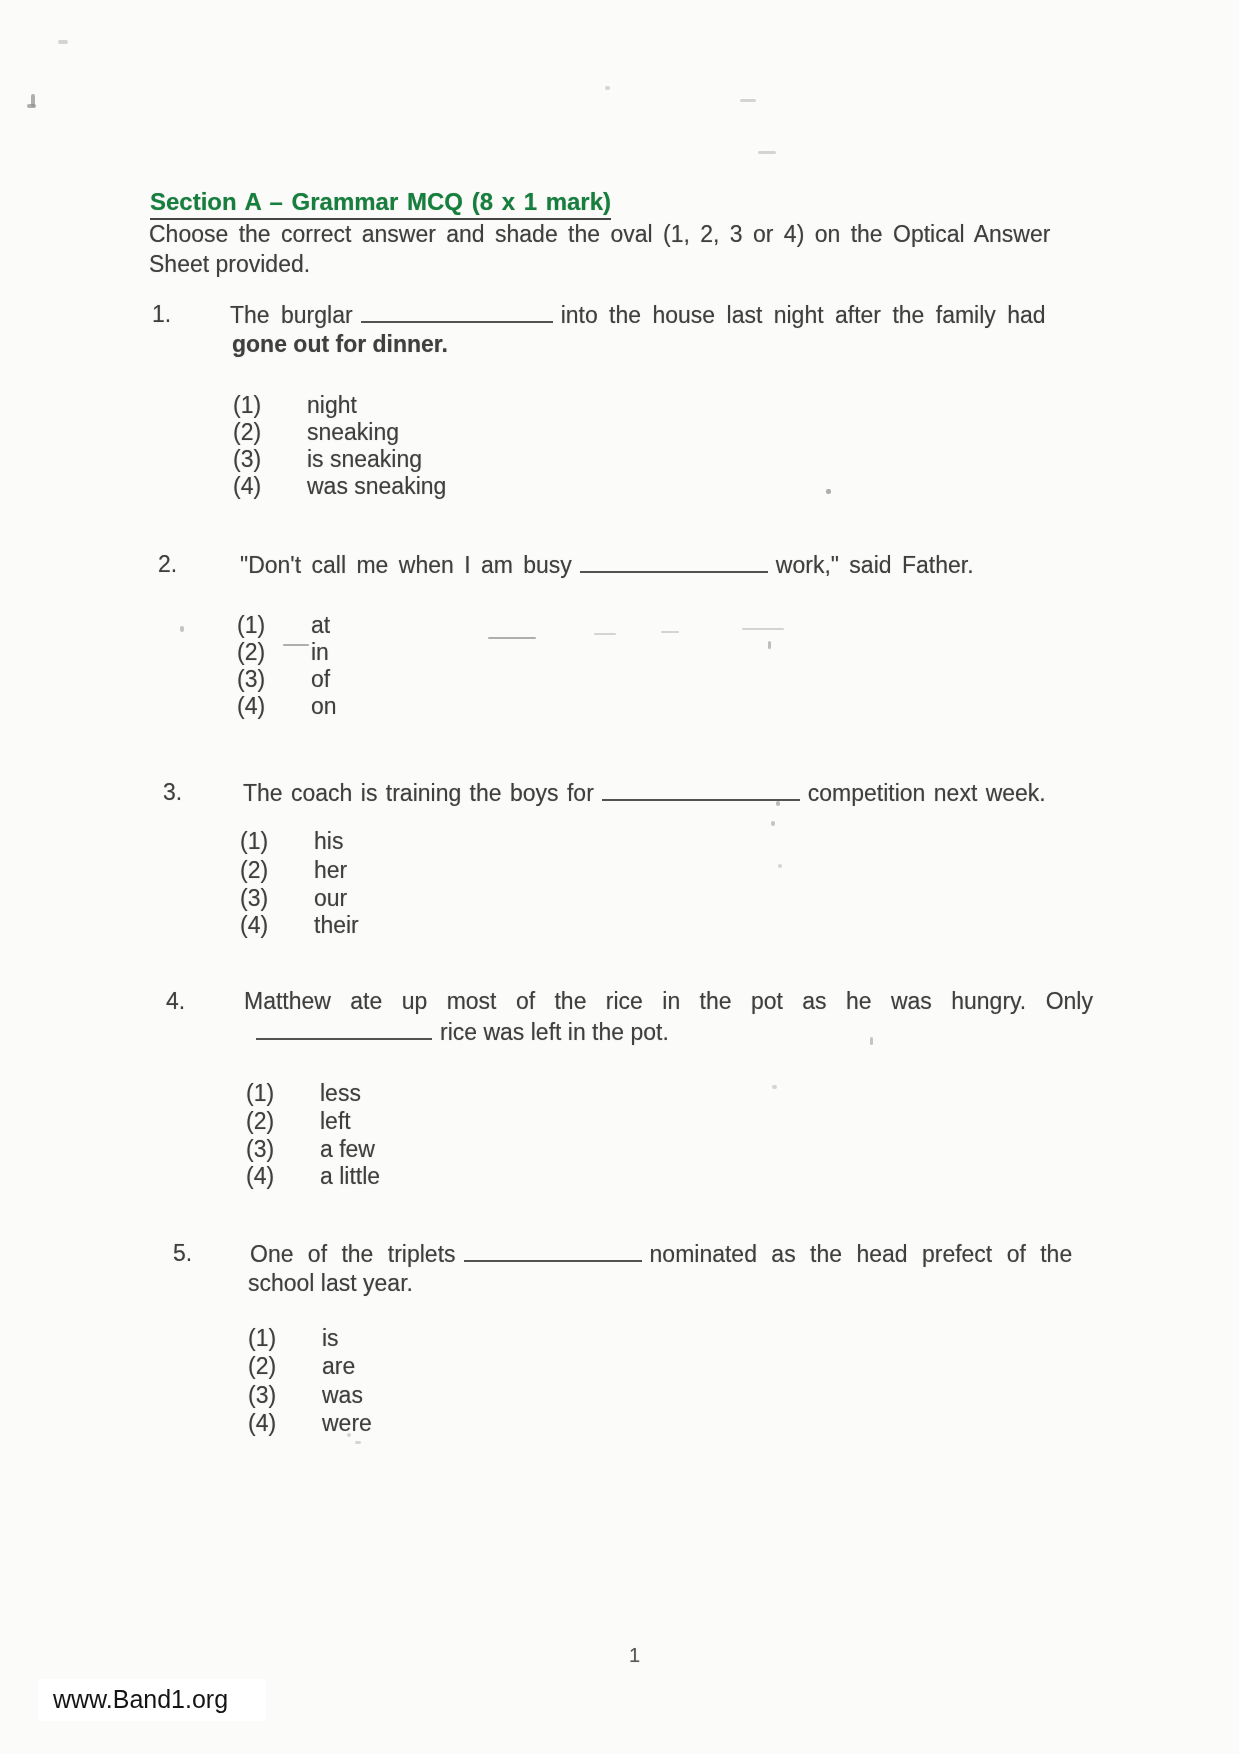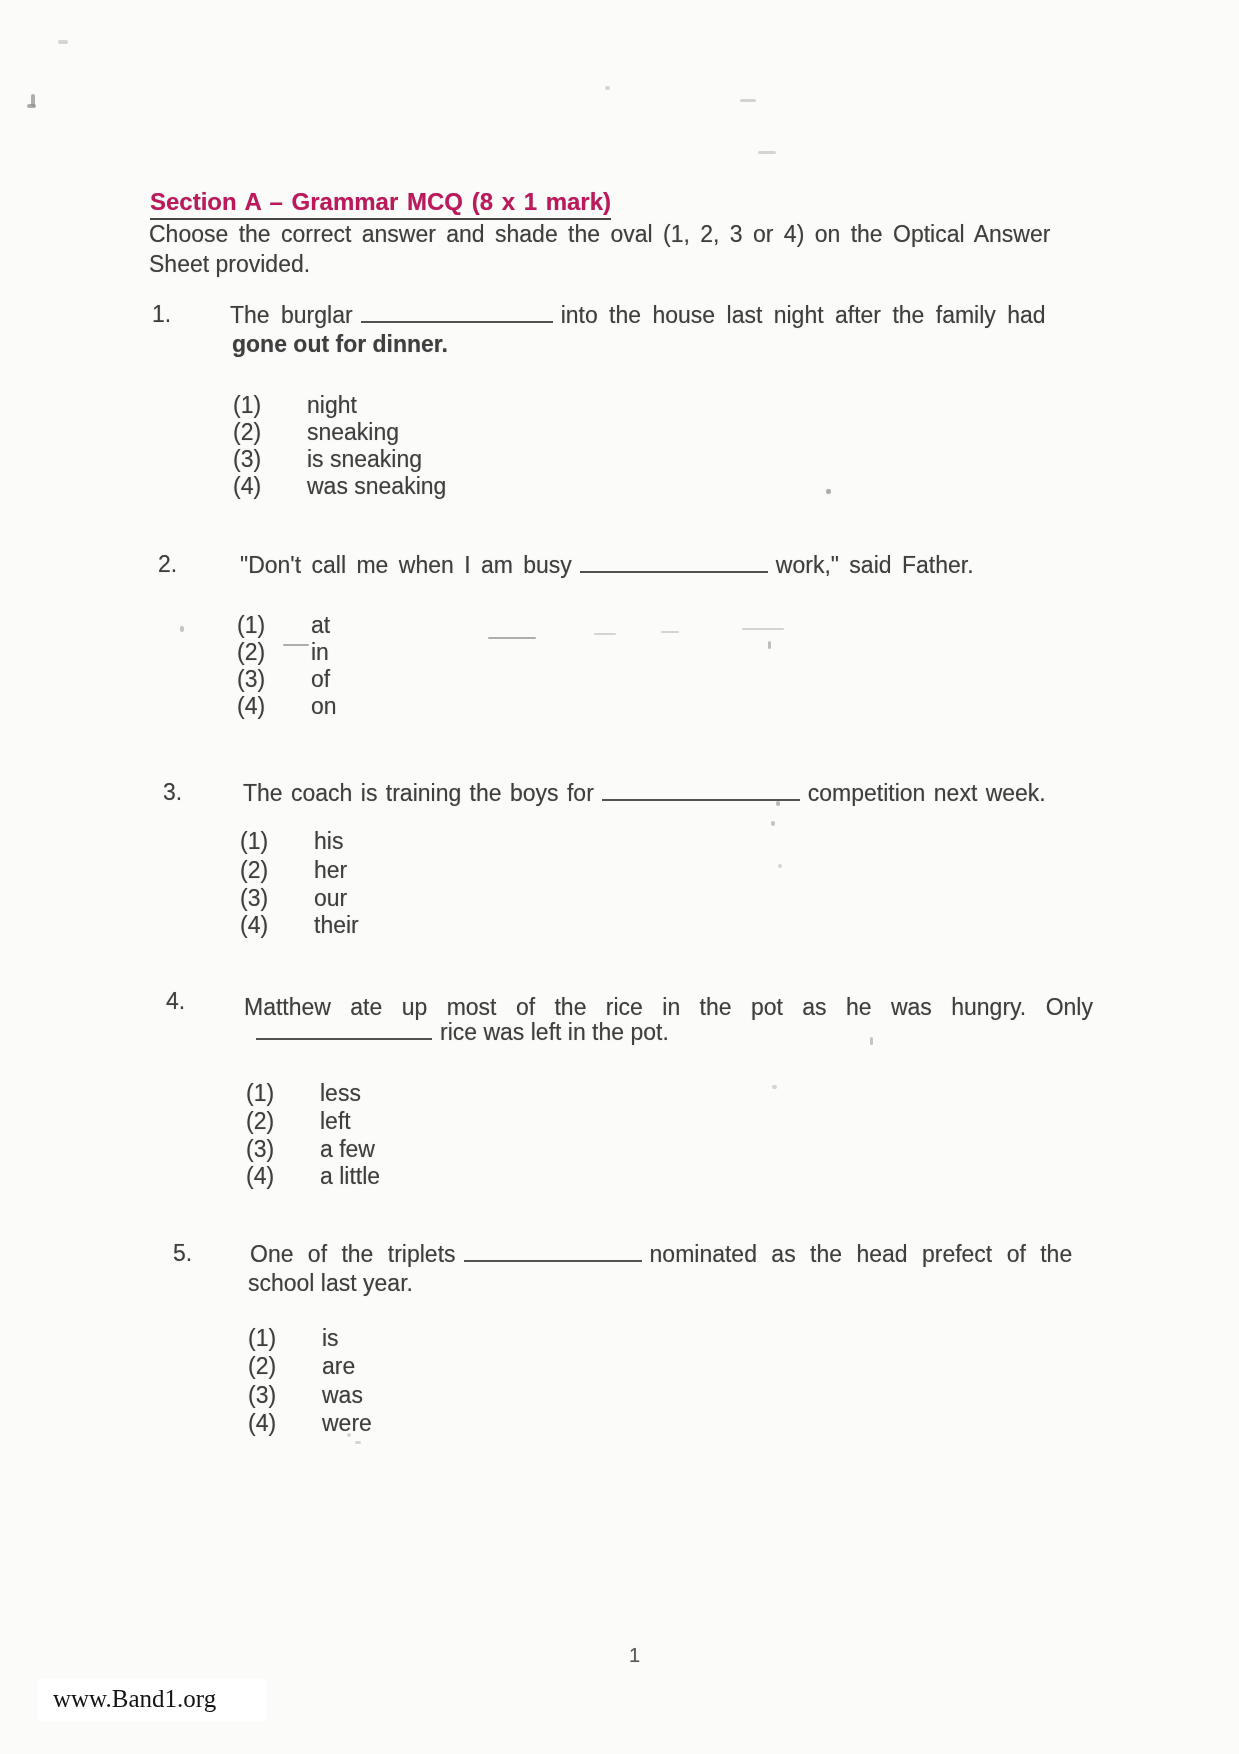--- a/index.html
+++ b/index.html
@@ -12,21 +12,21 @@
     font-family:"Liberation Sans", sans-serif;
     color:#3f3f3f;
   }
   .scan{
     position:absolute;inset:0;
     filter:blur(0.35px);
     text-shadow:0 0 1px rgba(70,70,70,.45);
   }
   .abs{position:absolute;white-space:nowrap;}
   .title{
-    font-size:24px;font-weight:bold;color:#be185d;
+    font-size:24px;font-weight:bold;color:#15803d;
     border-bottom:2px solid #454545;padding-bottom:2px;
     word-spacing:2px;
   }
   .body-text{font-size:23px;line-height:1.15;text-align:center;}
   .qnum{font-size:23px;}
   .qline{font-size:23px;}
   .blank{
     display:inline-block;height:0.85em;
     border-bottom:2px solid #525252;
     margin:0 8px;vertical-align:baseline;
@@ -37,21 +37,21 @@
   .otxt{position:absolute;left:74px;}
   .art{position:absolute;background:#8d8d8d;opacity:.7;border-radius:2px;}
   .art.faint{opacity:.35;}
   .pageno{font-size:20px;color:#5a5a5a;}
   .watermark-box{
     position:absolute;left:38px;top:1679px;
     width:228px;height:42px;background:#ffffff;
   }
   .watermark{
     position:absolute;left:15px;top:6px;
-    font-family:Liberation Serif, serif;
+    font-family:Liberation Sans, sans-serif;
     font-size:25px;color:#141414;white-space:nowrap;
   }
 </style>
 </head>
 <body>
 
 <div class="page">
   <div class="scan">
 
     <div class="art faint" style="left:58px;top:40px;width:10px;height:4px;"></div>
@@ -149,21 +149,21 @@
             <span class="otxt">their</span>
           </div>
       </div>
       <div class="art" style="left:776px;top:801px;width:4px;height:5px;opacity:.6;"></div>
       <div class="art" style="left:771px;top:821px;width:4px;height:5px;opacity:.5;"></div>
       <div class="art faint" style="left:778px;top:864px;width:4px;height:4px;"></div>
     </div>
 
     <div>
       <span class="abs qnum" style="left:166px;top:988px;">4.</span>
-      <div class="abs qline" style="left:244px;top:988px;word-spacing:13px;margin-top:6px;">Matthew ate up most of the rice in the pot as he was hungry. Only</div>
+      <div class="abs qline" style="left:244px;top:988px;word-spacing:13px;">Matthew ate up most of the rice in the pot as he was hungry. Only</div>
       <div class="abs qline" style="left:256px;top:1018px;">
         <span class="blank" style="width:176px;margin-left:0;"></span><span>rice was left in the pot.</span>
       </div>
       <div class="art" style="left:870px;top:1037px;width:3px;height:8px;opacity:.5;"></div>
       <div class="opts" style="left:246px;top:0;">
         <div class="opt" style="top:1080px;">
             <span class="onum">(1)</span>
             <span class="otxt">less</span>
           </div>
         <div class="opt" style="top:1108px;">

